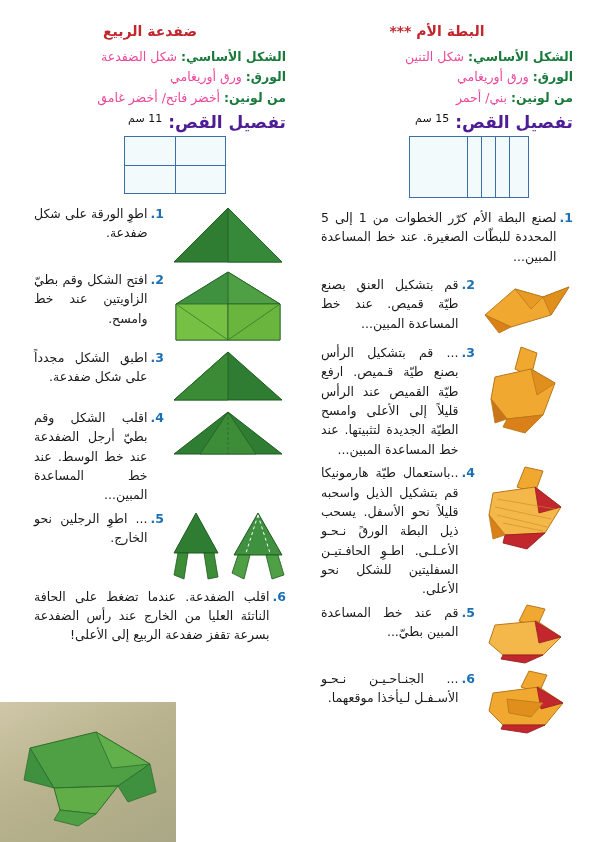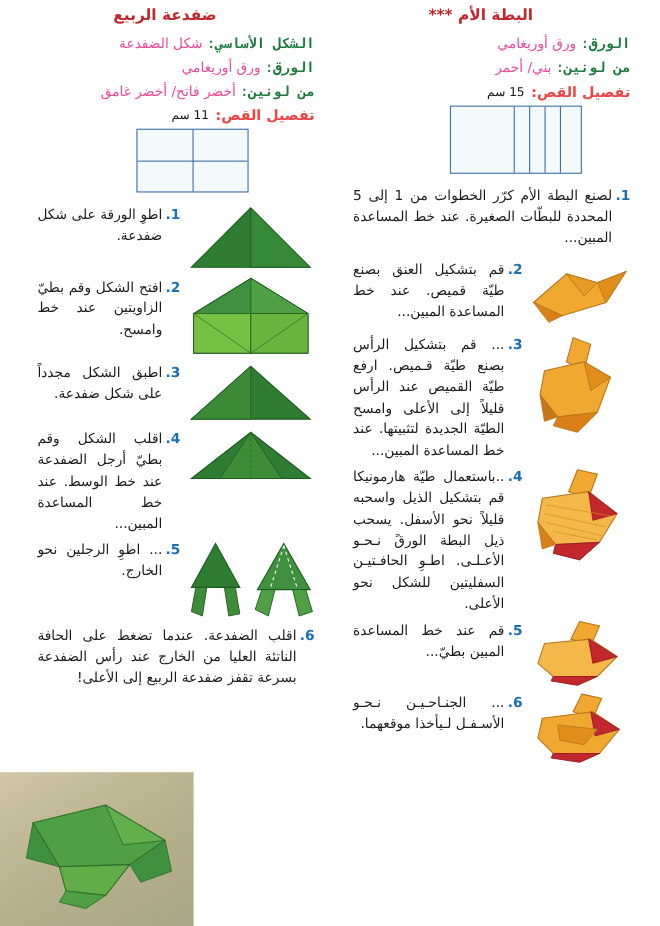--- a/index.html
+++ b/index.html
@@ -11,38 +11,38 @@
     color: #1a1a1a;
     position: relative;
     overflow: hidden;
   }
   .page { position: relative; width: 600px; height: 842px; }
 
   .col { position: absolute; top: 0; width: 300px; height: 842px; }
   .col-right { right: 13px; }
   .col-left { left: 0; }
 
-  .col-inner { padding: 4px 14px 0 14px; }
+  .col-inner { padding: 21px 14px 0 14px; }
 
   .title {
     color: #c1272d;
     font-weight: bold;
     font-size: 14px;
     text-align: center;
     margin: 2px 0 8px 0;
     letter-spacing: 0;
   }
 
   .specs { font-size: 12.5px; line-height: 1.62; }
   .specs .row { white-space: nowrap; }
-  .lbl { color: #1a7a3c; font-weight: bold; font-family: Liberation Mono, monospace; }
+  .lbl { color: #1a7a3c; font-weight: bold; }
   .val { color: #ec4899; }
 
   .cutline { margin-top: 3px; display: flex; align-items: flex-start; gap: 6px; }
-  .cut-label { color: #ef4444; font-weight: bold; font-size: 13px; white-space: nowrap; padding-top: 1px; }
+  .cut-label { color: #4c1d95; font-weight: bold; font-size: 17px; white-space: nowrap; padding-top: 1px; }
   .cut-size { font-size: 11px; color: #111; padding-top: 1px; }
 
   .grid-box { border: 1px solid #3c6fa8; position: relative; background: #f2fafc; }
   .grid-box .vline { position: absolute; top: 0; bottom: 0; width: 1px; background: #3c6fa8; }
   .grid-box .hline { position: absolute; left: 0; right: 0; height: 1px; background: #3c6fa8; }
 
   .steps { margin-top: 10px; font-size: 12.5px; line-height: 1.55; }
   .step { display: flex; align-items: flex-start; margin-bottom: 9px; }
   .step-num { color: #1a6fb5; font-weight: bold; margin-left: 3px; flex: 0 0 auto; }
   .step-txt { text-align: justify; margin-left: 20px; }
@@ -62,20 +62,24 @@
 <body>
 
 <div class="page">
 
   <div class="col col-right">
     <div class="col-inner">
 
       <div class="title">البطة الأم ***</div>
 
       <div class="specs">
+        <div class="row">
+          <span class="lbl">الشكل الأساسي:</span>
+          <span class="val">شكل التنين</span>
+        </div>
         <div class="row">
           <span class="lbl">الورق:</span>
           <span class="val">ورق أوريغامي</span>
         </div>
         <div class="row">
           <span class="lbl">من لونين:</span>
           <span class="val">بني/ أحمر</span>
         </div>
       </div>
 

